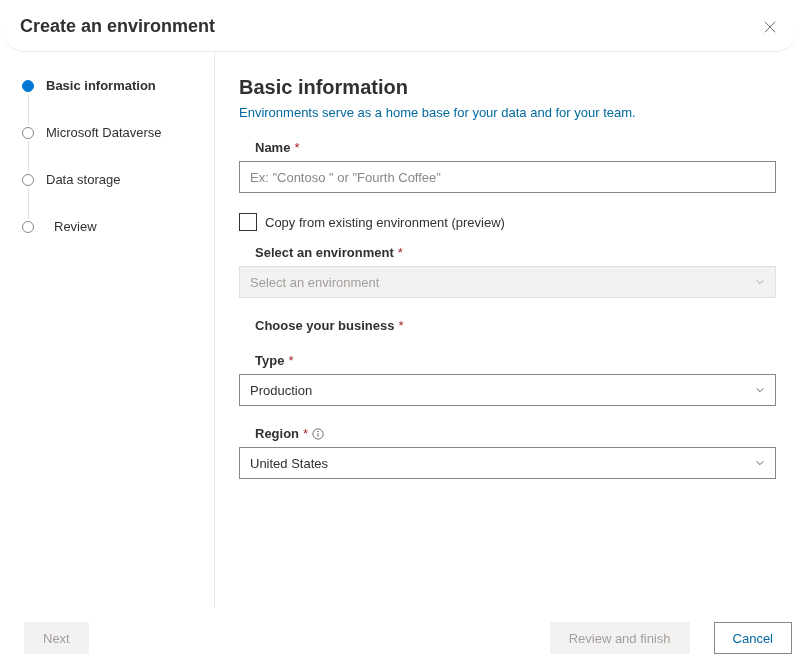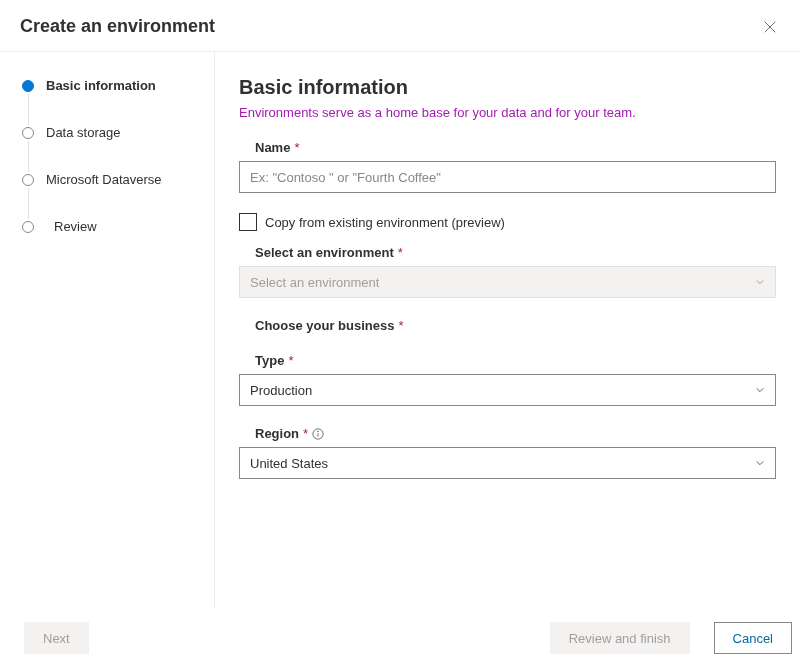--- a/index.html
+++ b/index.html
@@ -1,33 +1,33 @@
 <!DOCTYPE html>
 <html><head>
 <meta charset="utf-8">
 <style>
   * { box-sizing: border-box; }
   html, body { margin: 0; padding: 0; height: 100%; font-family: "Segoe UI", -apple-system, sans-serif; color: #323130; background: #fff; }
   .panel { width: 800px; height: 672px; display: flex; flex-direction: column; position: relative; }
-  .header { padding: 16px 20px 14px 20px; border-bottom: 1px solid #edebe9; display: flex; align-items: center; justify-content: space-between; }
+  .header { padding: 16px 20px 14px 20px; border-bottom: 1px solid #edebe9; display: flex; align-items: center; justify-content: space-between; border-radius: 26px; }
   .header-title { font-size: 18px; font-weight: 600; }
   .close-btn { width: 20px; height: 20px; display: flex; align-items: center; justify-content: center; cursor: pointer; color: #605e5c; }
   .body { flex: 1; display: flex; overflow: hidden; }
   .sidebar { width: 215px; border-right: 1px solid #edebe9; padding: 26px 16px 16px 22px; }
   .step { display: flex; align-items: center; gap: 12px; position: relative; padding-bottom: 32px; cursor: pointer; }
   .step:last-child { padding-bottom: 0; gap: 20px; }
   .step-line { position: absolute; left: 6px; top: 16px; bottom: 0; width: 1px; background: #e1dfdd; }
   .step:last-child .step-line { display: none; }
   .step-marker { width: 12px; height: 12px; border-radius: 50%; border: 1.5px solid #8a8886; background: #fff; z-index: 1; flex-shrink: 0; }
   .step.active .step-marker { background: #0078d4; border-color: #0078d4; }
   .step-label { font-size: 13px; color: #323130; }
   .step.active .step-label { font-weight: 600; }
   .main { flex: 1; padding: 24px 24px 0 24px; overflow-y: auto; }
   .main h2 { margin: 0 0 6px 0; font-size: 20px; font-weight: 600; }
-  .subtitle { margin: 0 0 20px 0; font-size: 13px; color: #a21caf; }
+  .subtitle { margin: 0 0 20px 0; font-size: 13px; color: #0369a1; }
   .field { margin-bottom: 20px; }
   .field-label { font-size: 13px; font-weight: 600; margin-bottom: 6px; display: flex; align-items: center; gap: 4px; padding-left: 16px; }
   .req { color: #a4262c; font-weight: 400; }
   .info-icon { width: 12px; height: 12px; display: inline-flex; align-items: center; justify-content: center; color: #605e5c; }
   .text-input { width: 100%; height: 32px; border: 1px solid #8a8886; padding: 0 10px; font-size: 13px; font-family: inherit; background: #fff; }
   .text-input::placeholder { color: #8a8886; }
   .select { width: 100%; height: 32px; border: 1px solid #8a8886; padding: 0 10px; font-size: 13px; background: #fff; display: flex; align-items: center; justify-content: space-between; cursor: pointer; }
   .select.disabled { background: #f3f2f1; border-color: #e1dfdd; color: #a19f9d; cursor: default; }
   .chevron { width: 10px; height: 10px; color: #605e5c; }
   .select.disabled .chevron { color: #a19f9d; }
@@ -55,26 +55,26 @@
 
   <div class="body">
     <div class="sidebar">
       <div class="step active">
         <div class="step-marker"></div>
         <div class="step-label">Basic information</div>
         <div class="step-line"></div>
       </div>
       <div class="step">
         <div class="step-marker"></div>
-        <div class="step-label">Data storage</div>
+        <div class="step-label">Microsoft Dataverse</div>
         <div class="step-line"></div>
       </div>
       <div class="step">
         <div class="step-marker"></div>
-        <div class="step-label">Microsoft Dataverse</div>
+        <div class="step-label">Data storage</div>
         <div class="step-line"></div>
       </div>
       <div class="step">
         <div class="step-marker"></div>
         <div class="step-label">Review</div>
 
       </div>
     </div>
 
     <div class="main">

